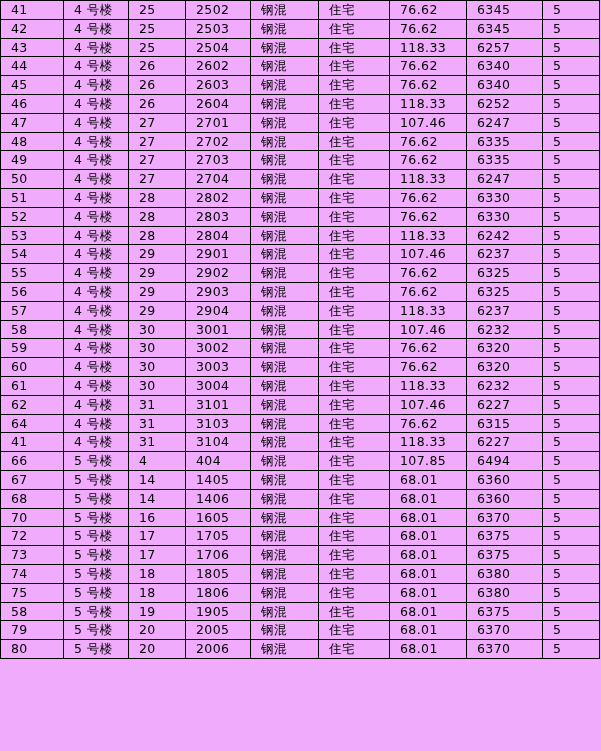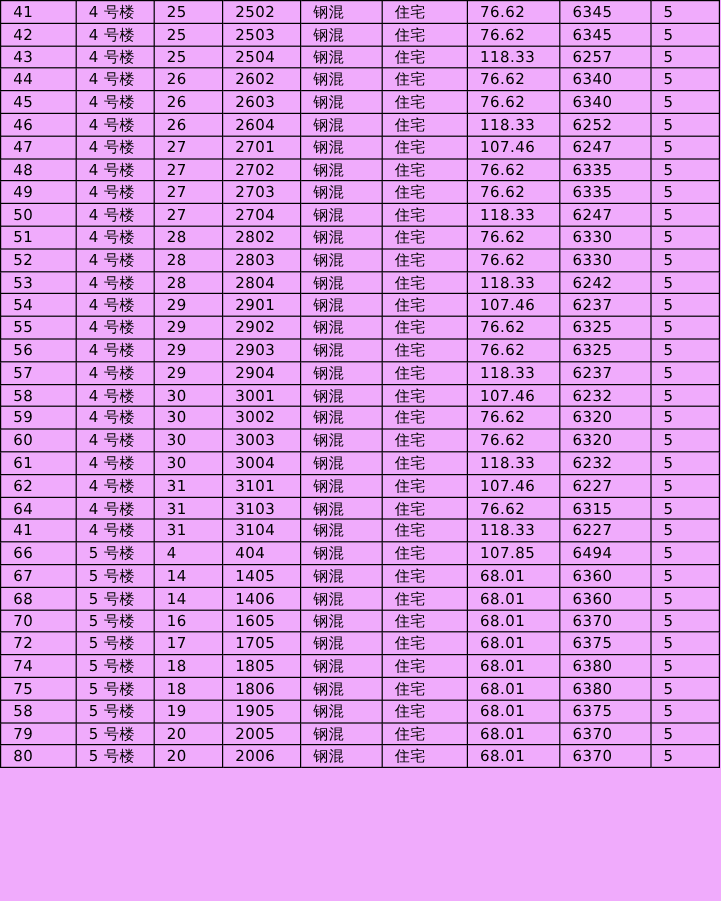--- a/index.html
+++ b/index.html
@@ -366,20 +366,31 @@
           <td>5 号楼</td>
           <td>17</td>
           <td>1705</td>
           <td>钢混</td>
           <td>住宅</td>
           <td>68.01</td>
           <td>6375</td>
           <td>5</td>
         </tr>
         <tr>
+          <td>73</td>
+          <td>5 号楼</td>
+          <td>17</td>
+          <td>1706</td>
+          <td>钢混</td>
+          <td>住宅</td>
+          <td>68.01</td>
+          <td>6375</td>
+          <td>5</td>
+        </tr>
+        <tr>
           <td>74</td>
           <td>5 号楼</td>
           <td>18</td>
           <td>1805</td>
           <td>钢混</td>
           <td>住宅</td>
           <td>68.01</td>
           <td>6380</td>
           <td>5</td>
         </tr>

